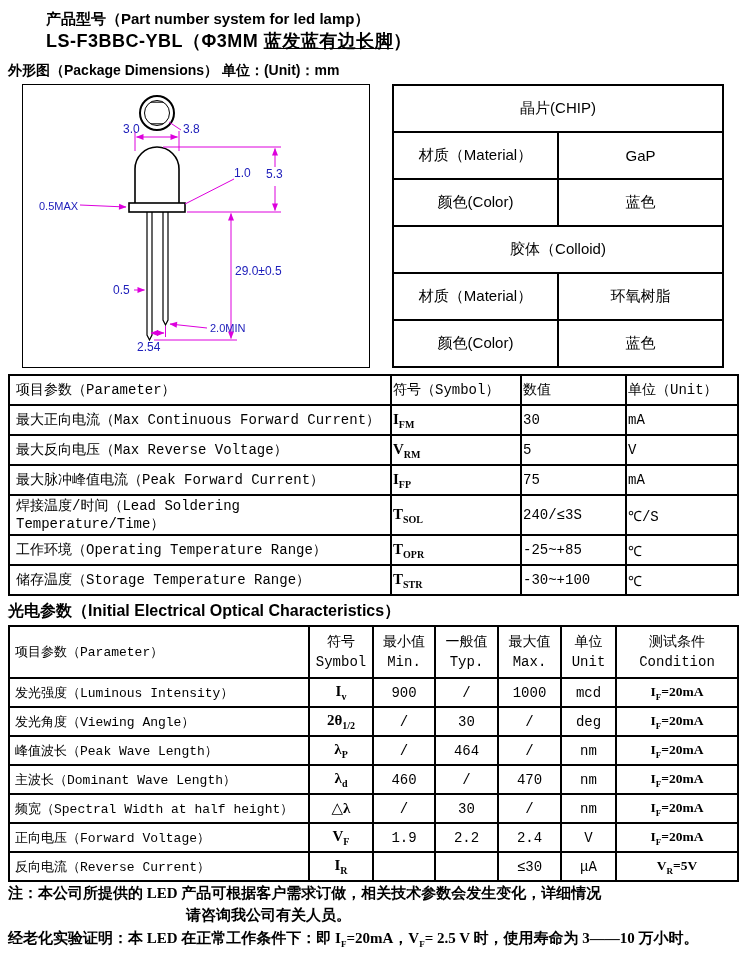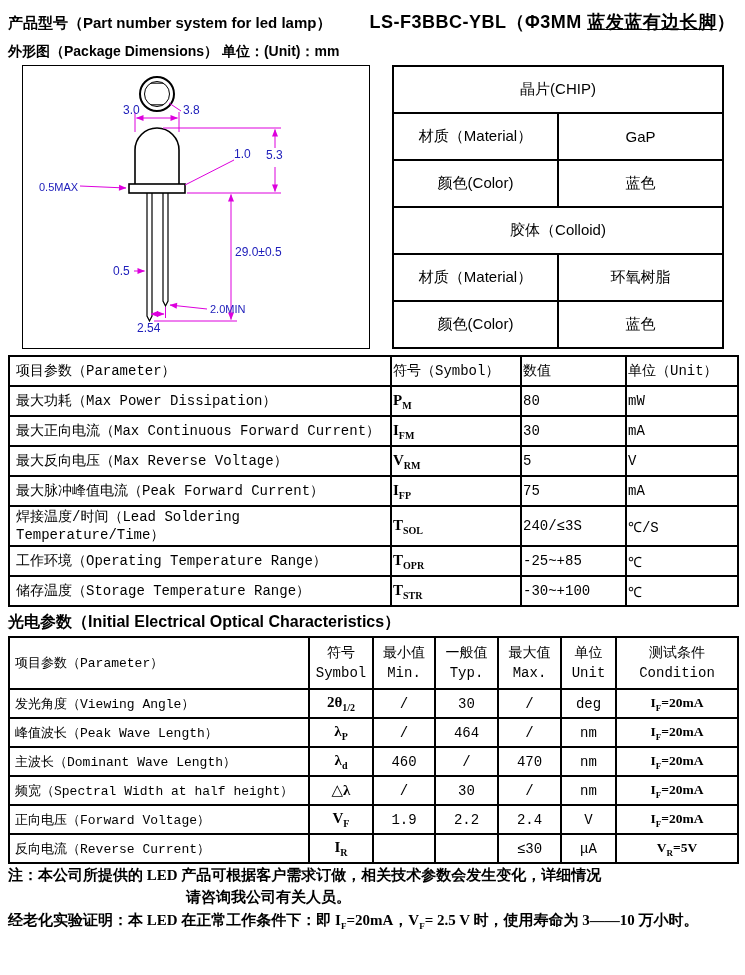--- a/index.html
+++ b/index.html
@@ -1,19 +1,19 @@
 <!DOCTYPE html>
 <html><head>
 <meta charset="utf-8">
 <style>
   html,body{margin:0;padding:0;}
   body{width:745px;height:975px;background:#fff;color:#000;font-family:"Liberation Sans","DejaVu Sans",sans-serif;}
   .page{padding:8px 8px 0 8px;}
 
-  .header-line{display:flex;align-items:baseline;margin-top:2px;}
+  .header-line{display:flex;align-items:baseline;margin-top:2px;flex-direction:column;}
   .hdr-label{font-size:15px;font-weight:bold;white-space:nowrap;}
   .hdr-part{font-size:18px;font-weight:bold;margin-left:38px;white-space:nowrap;letter-spacing:.5px;}
   .hdr-part .u{text-decoration:underline;}
 
   .pkg-title{font-size:14px;font-weight:bold;margin-top:9px;}
 
   .top-row{display:flex;margin-top:4px;}
   .diagram-box{width:346px;height:282px;border:1px solid #000;margin-left:14px;background:#fff;}
   .diagram-box svg{display:block;}
 
@@ -145,26 +145,20 @@
         <col style="width:112px">
       </colgroup>
     <tbody>
         <tr>
       <td class="name">项目参数（Parameter）</td>
       <td class="c">符号（Symbol）</td>
       <td class="c">数值</td>
       <td class="c">单位（Unit）</td>
     </tr>
     <tr>
-      <td class="name">最大功耗（Max Power Dissipation）</td>
-      <td class="c"><span class="sym">P</span><sub class="ss">M</sub></td>
-      <td class="c">80</td>
-      <td class="c">mW</td>
-    </tr>
-    <tr>
       <td class="name">最大正向电流（Max Continuous Forward Current）</td>
       <td class="c"><span class="sym">I</span><sub class="ss">FM</sub></td>
       <td class="c">30</td>
       <td class="c">mA</td>
     </tr>
     <tr>
       <td class="name">最大反向电压（Max Reverse Voltage）</td>
       <td class="c"><span class="sym">V</span><sub class="ss">RM</sub></td>
       <td class="c">5</td>
       <td class="c">V</td>
@@ -230,20 +224,29 @@
       <td>
             <div>单位</div>
             <div>Unit</div>
           </td>
       <td>
             <div>测试条件</div>
             <div>Condition</div>
           </td>
     </tr>
     <tr>
+      <td class="name">发光强度（Luminous Intensity）</td>
+      <td><span class="sym">I</span><sub class="ss">v</sub></td>
+      <td>900</td>
+      <td>/</td>
+      <td>1000</td>
+      <td>mcd</td>
+      <td><span class="cond">I</span><sub class="ss2">F</sub><span class="cond">=20mA</span></td>
+    </tr>
+    <tr>
       <td class="name">发光角度（Viewing Angle）</td>
       <td><span class="sym">2θ</span><sub class="ss">1/2</sub></td>
       <td>/</td>
       <td>30</td>
       <td>/</td>
       <td>deg</td>
       <td><span class="cond">I</span><sub class="ss2">F</sub><span class="cond">=20mA</span></td>
     </tr>
     <tr>
       <td class="name">峰值波长（Peak Wave Length）</td>

